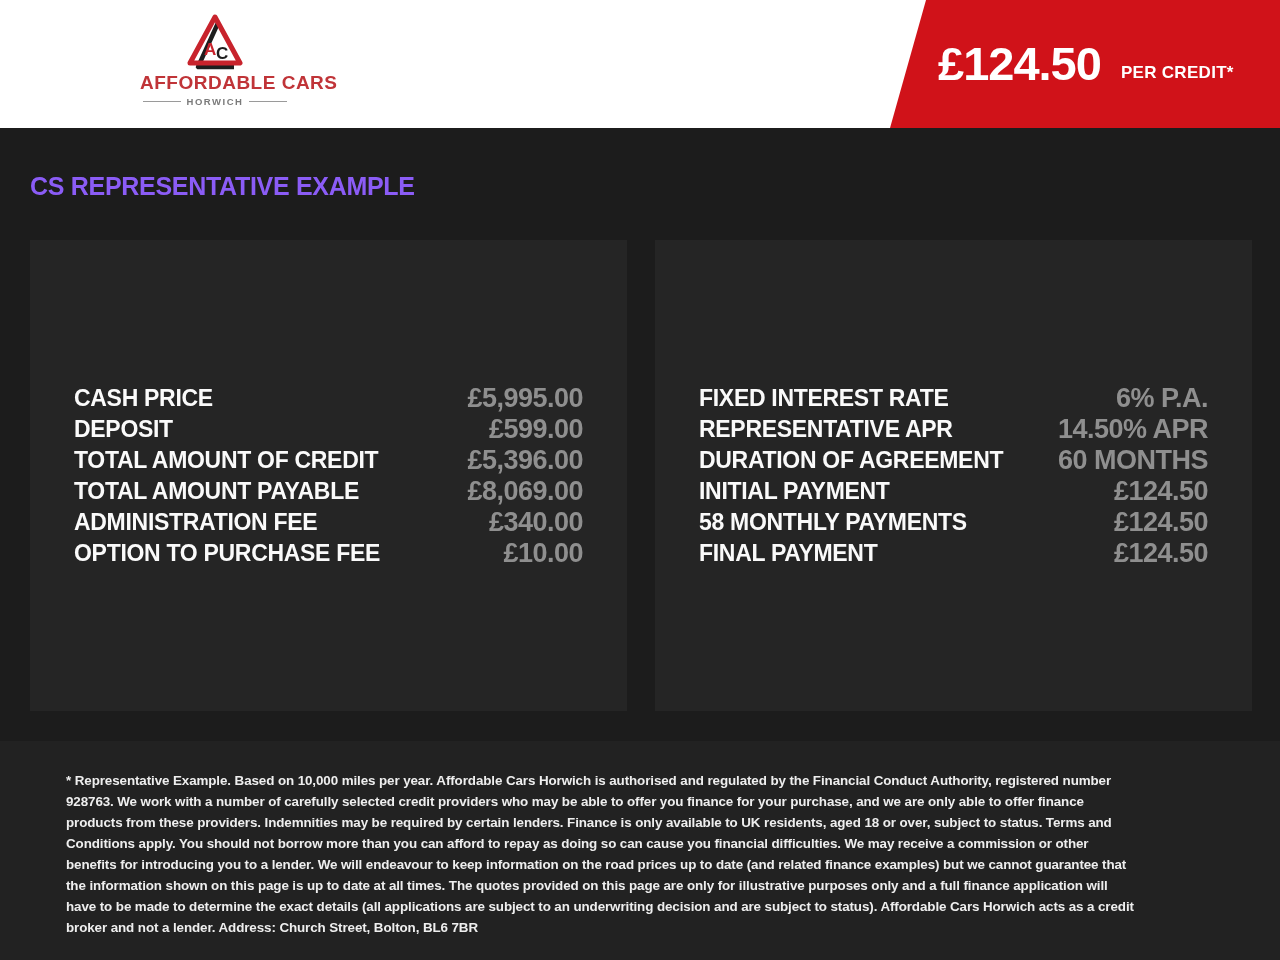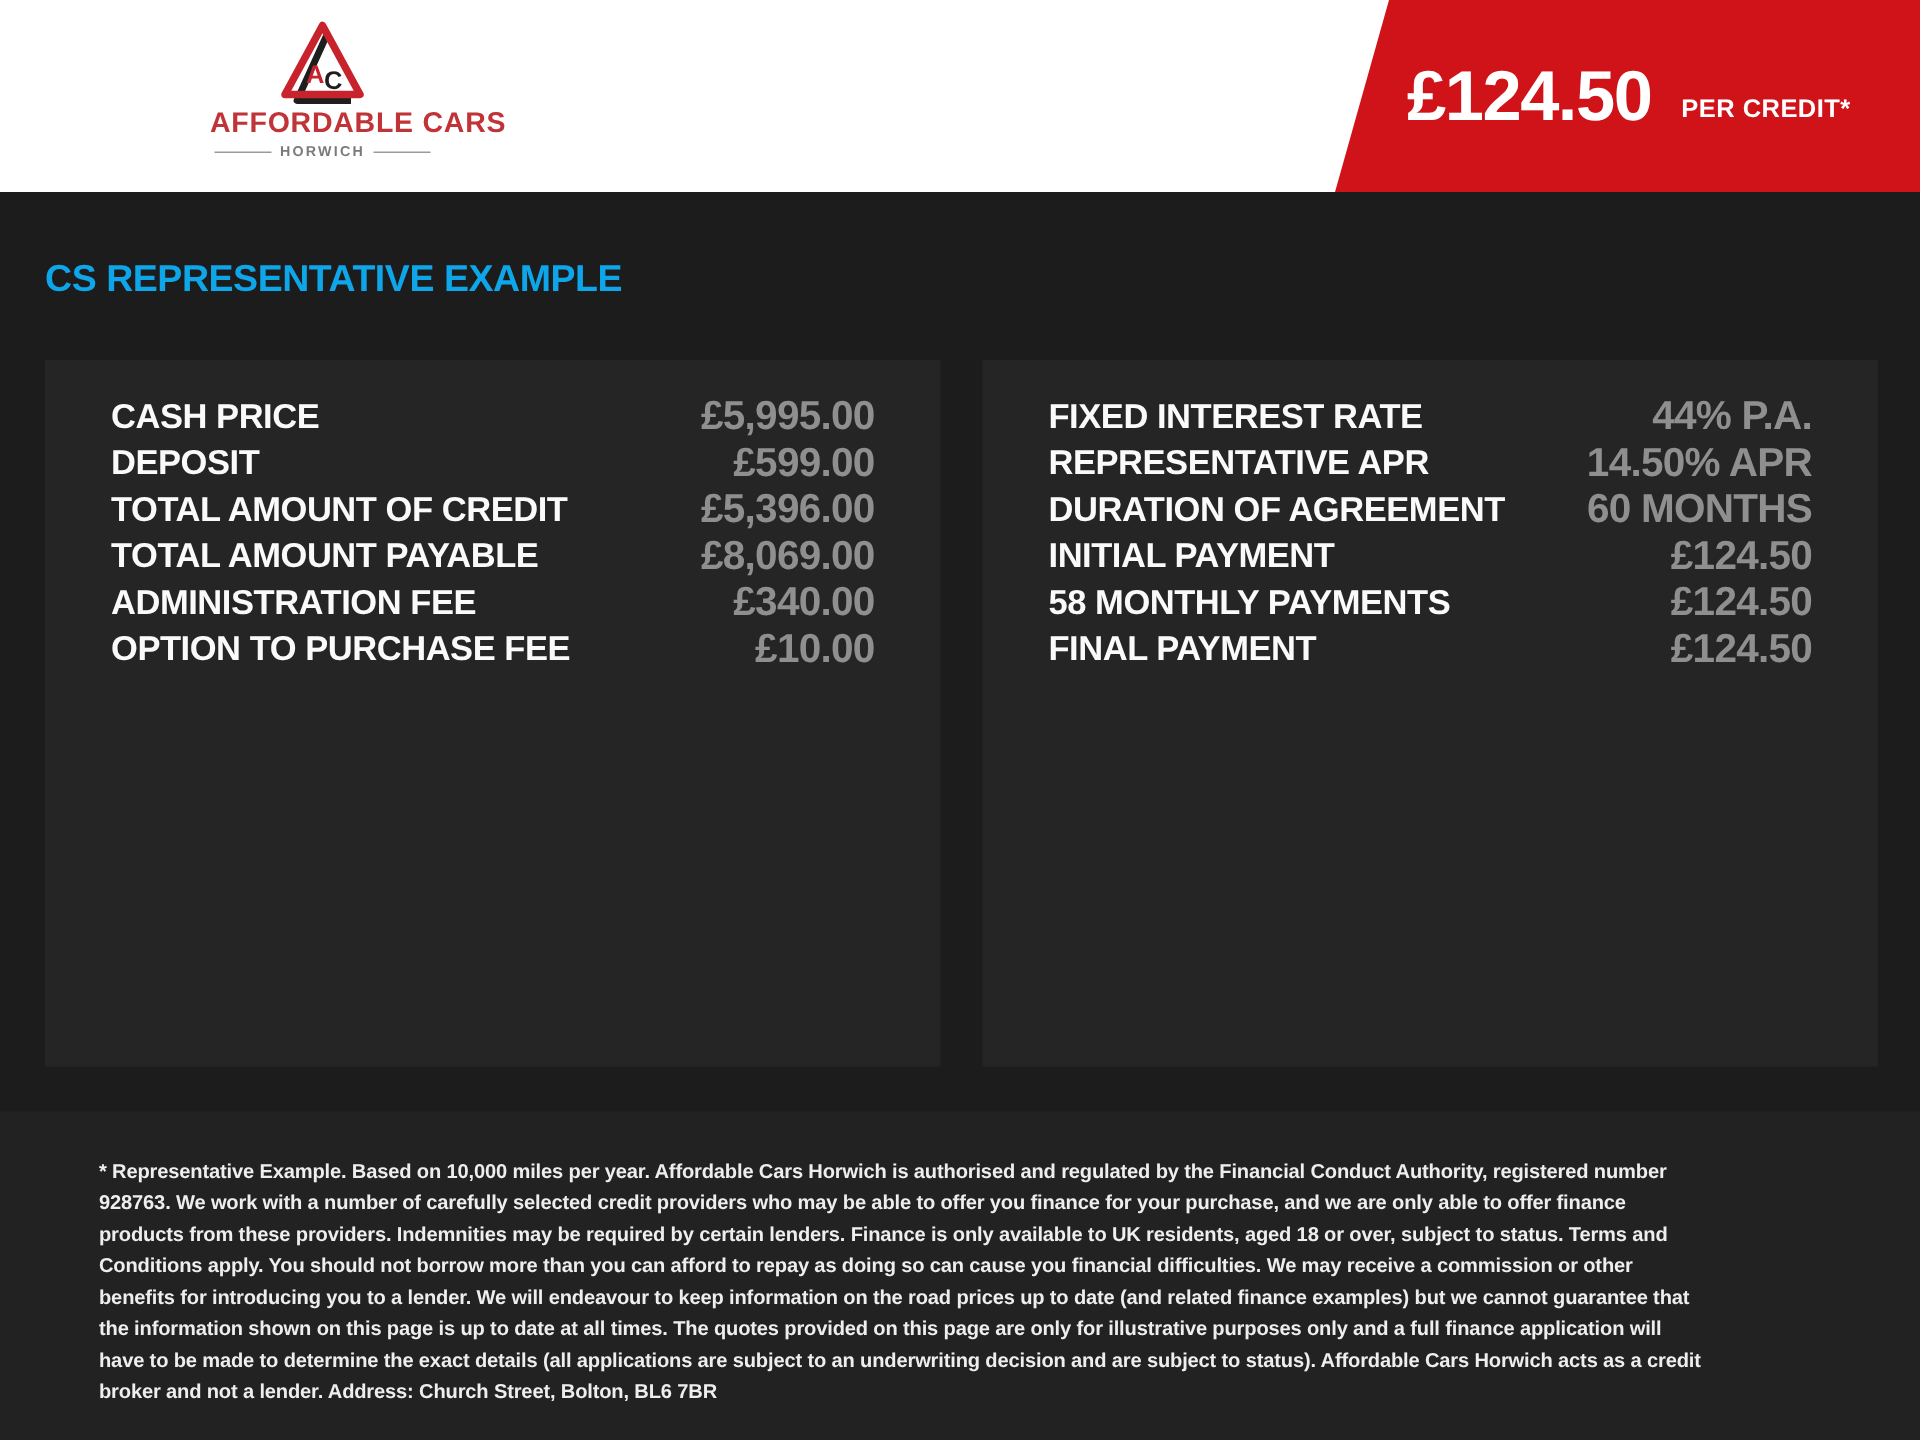--- a/index.html
+++ b/index.html
@@ -46,31 +46,31 @@
   }
   .banner-period{
     margin-left:20px;
     font-size:17px;font-weight:bold;letter-spacing:0.3px;
     position:relative;top:-2px;
   }
   
   .main{position:absolute;top:128px;left:0;width:1280px;height:613px;}
   .heading{
     margin:44px 0 0 30px;
-    color:#0ea5e9;font-size:25px;font-weight:bold;letter-spacing:-0.3px;
+    color:#8b5cf6;font-size:25px;font-weight:bold;letter-spacing:-0.3px;
   }
   .panels{
     position:absolute;top:112px;left:30px;width:1222px;height:471px;
     display:flex;gap:28px;
   }
   .panel{
     width:597px;height:471px;box-sizing:border-box;
     background:var(--panel-bg,#252525);
     padding:22px 44px;
-    display:flex;flex-direction:column;justify-content:flex-start;
+    display:flex;flex-direction:column;justify-content:center;
   }
   .frow{
     display:flex;justify-content:space-between;align-items:center;
   }
   .flabel{
     color:#fafafa;font-size:23px;font-weight:bold;letter-spacing:-0.3px;
     white-space:nowrap;
   }
   .fvalue{
     color:var(--value-gray,#8f8f8f);font-size:27px;font-weight:bold;letter-spacing:-0.5px;
@@ -137,21 +137,21 @@
           <span class="fvalue">£340.00</span>
         </div>
         <div class="frow">
           <span class="flabel">OPTION TO PURCHASE FEE</span>
           <span class="fvalue">£10.00</span>
         </div>
       </div>
     <div class="panel">
         <div class="frow">
           <span class="flabel">FIXED INTEREST RATE</span>
-          <span class="fvalue">44% P.A.</span>
+          <span class="fvalue">6% P.A.</span>
         </div>
         <div class="frow">
           <span class="flabel">REPRESENTATIVE APR</span>
           <span class="fvalue">14.50% APR</span>
         </div>
         <div class="frow">
           <span class="flabel">DURATION OF AGREEMENT</span>
           <span class="fvalue">60 MONTHS</span>
         </div>
         <div class="frow">

